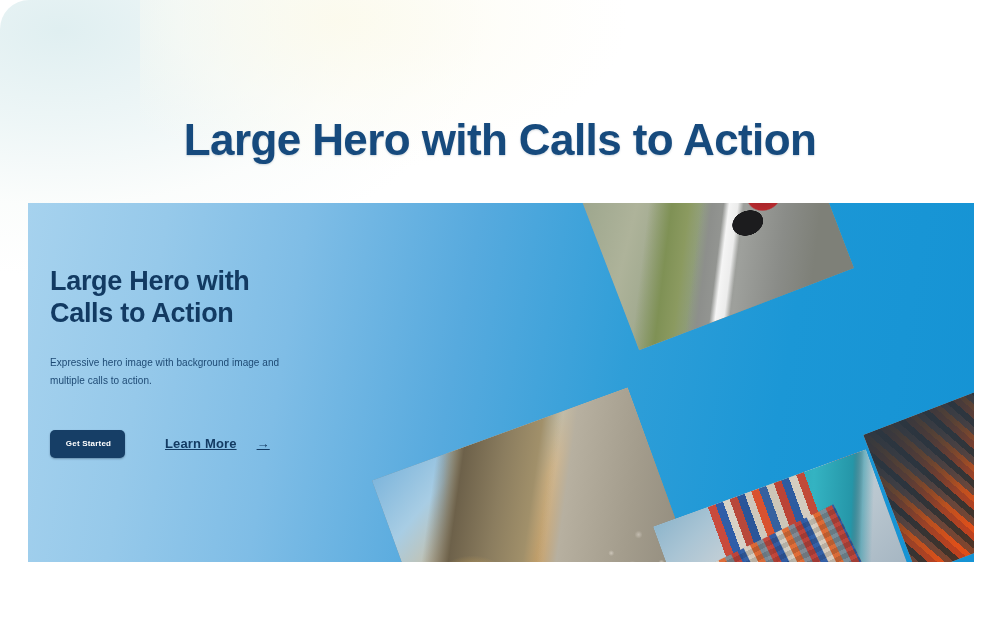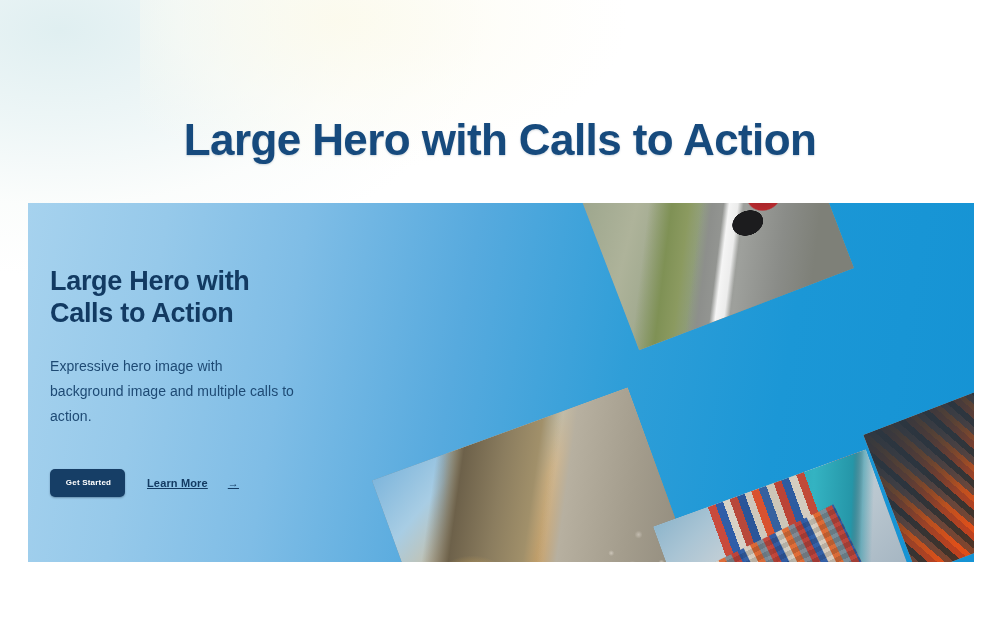--- a/index.html
+++ b/index.html
@@ -14,20 +14,21 @@
     background: #ffffff;
   }
 
   
   .page {
     position: relative;
     width: 1000px;
     height: 643px;
     background: #ffffff;
     overflow: hidden;
+    border-radius: 29px;
   }
   
   .page-wash {
     position: absolute;
     left: 0; top: 0;
     width: 620px; height: 330px;
     background:
       radial-gradient(ellipse 520px 300px at 60px 30px,
         rgba(222,238,240,0.95) 0%,
         rgba(232,243,244,0.75) 32%,
@@ -244,21 +245,21 @@
     font-size: 27px;
     line-height: 1.19;
     font-weight: 700;
     color: #123a62;
     letter-spacing: -0.3px;
     margin: 0;
     max-width: 262px;
   }
   .hero-sub {
     margin: 25px 0 9px 0;
-    font-size: 14px;
+    font-size: 10px;
     line-height: 1.78;
     color: #1e4a74;
     max-width: 246px;
     letter-spacing: 0.05px;
   }
   .hero-actions {
     margin-top: 40px;
     display: flex;
     align-items: center;
     gap: 22px;
@@ -283,25 +284,26 @@
   }
   .btn-link {
     display: inline-flex;
     align-items: center;
     gap: 20px;
     background: none;
     border: none;
     padding: 0;
     color: #133b63;
     font-family: "Liberation Sans", sans-serif;
-    font-size: 11px;
+    font-size: 13px;
     font-weight: 700;
     letter-spacing: 0.15px;
     cursor: pointer;
     white-space: nowrap;
+    margin-left: 18px;
   }
 </style>
 </head>
 <body>
 
 <div class="page">
 
   <div class="page-wash"></div>
   <div class="page-wash2"></div>
 

